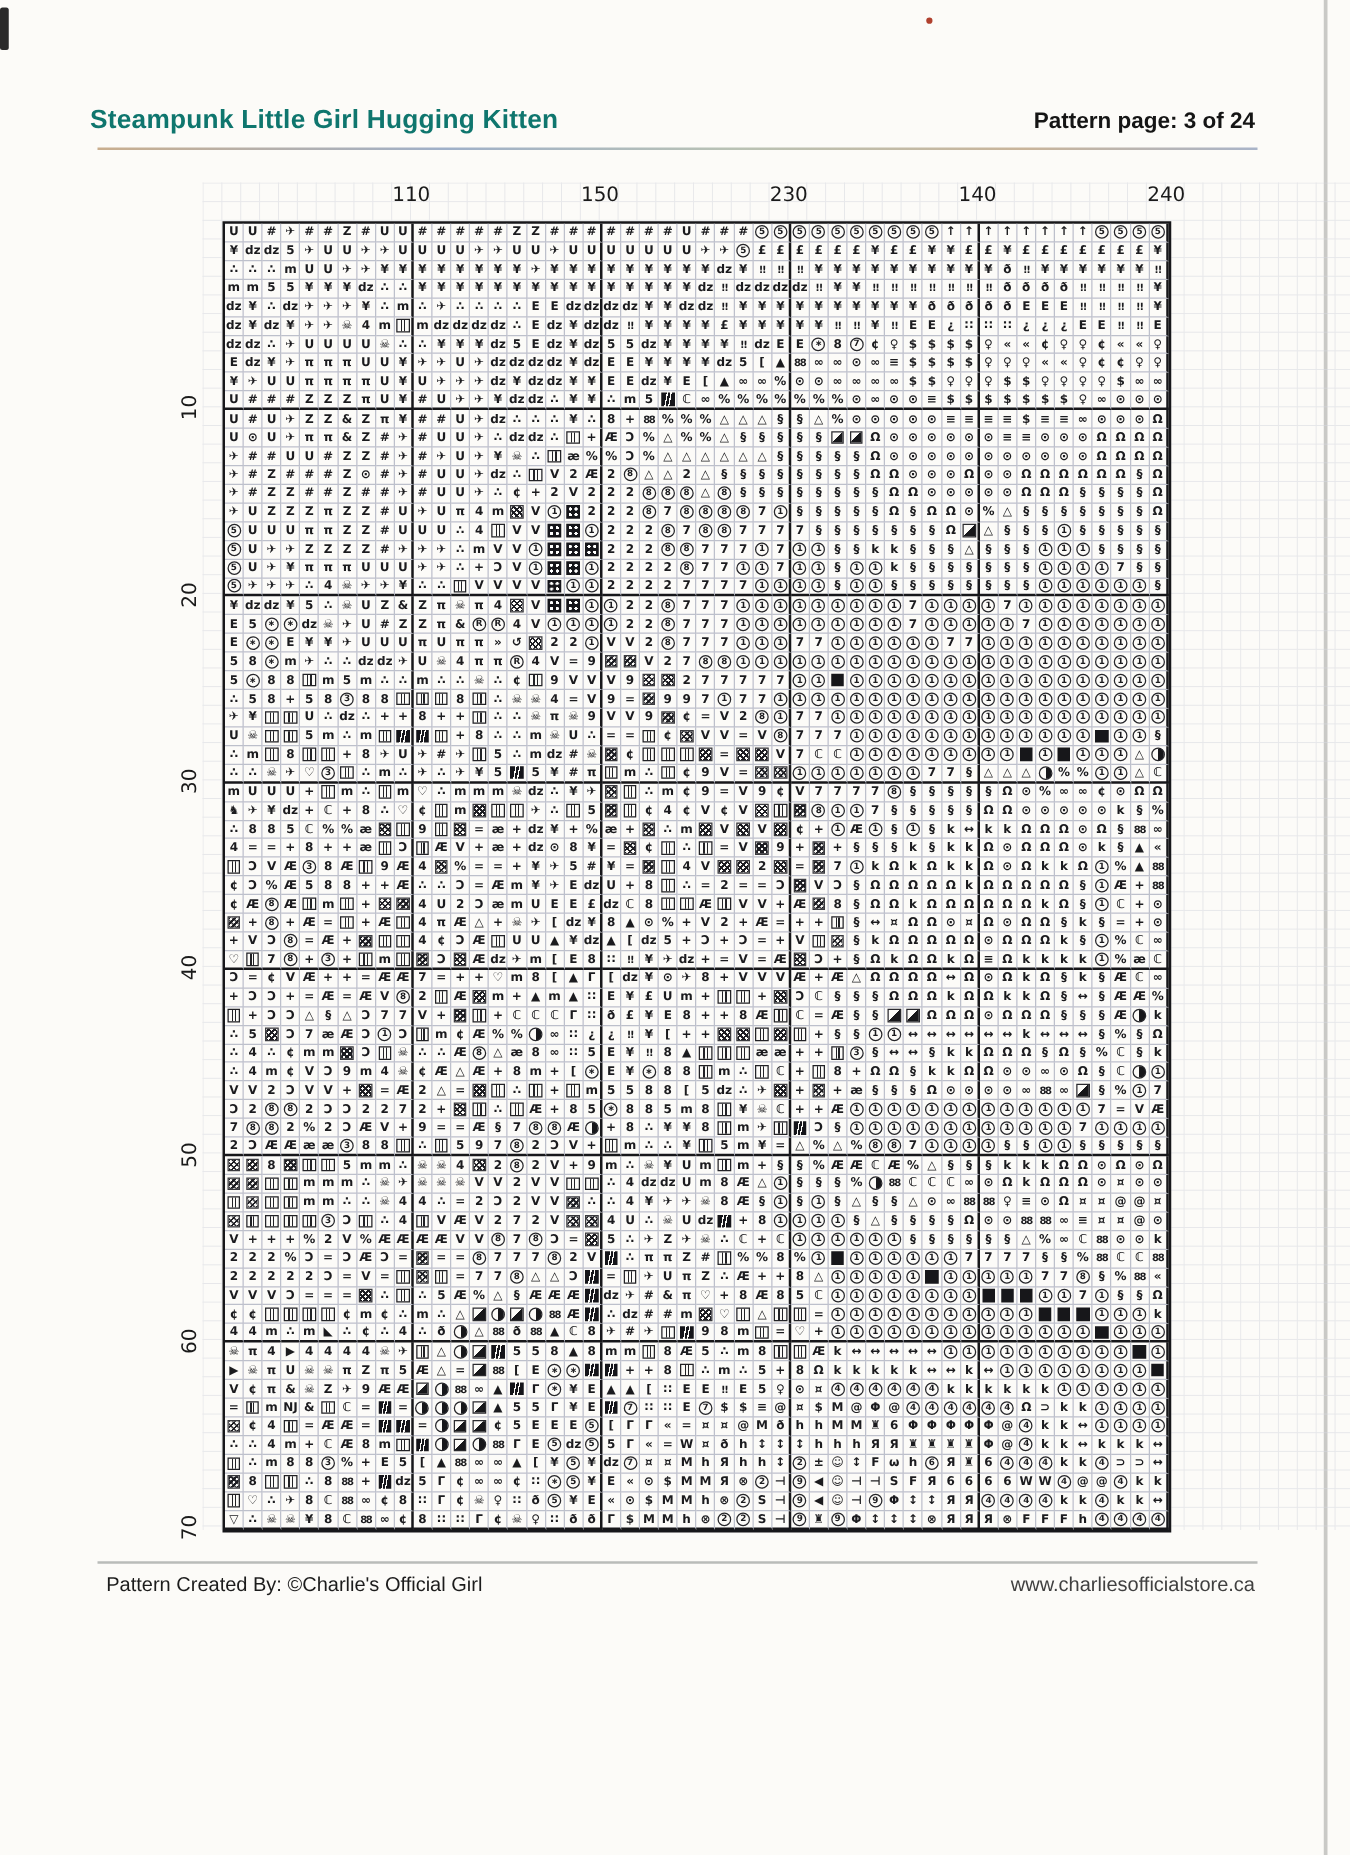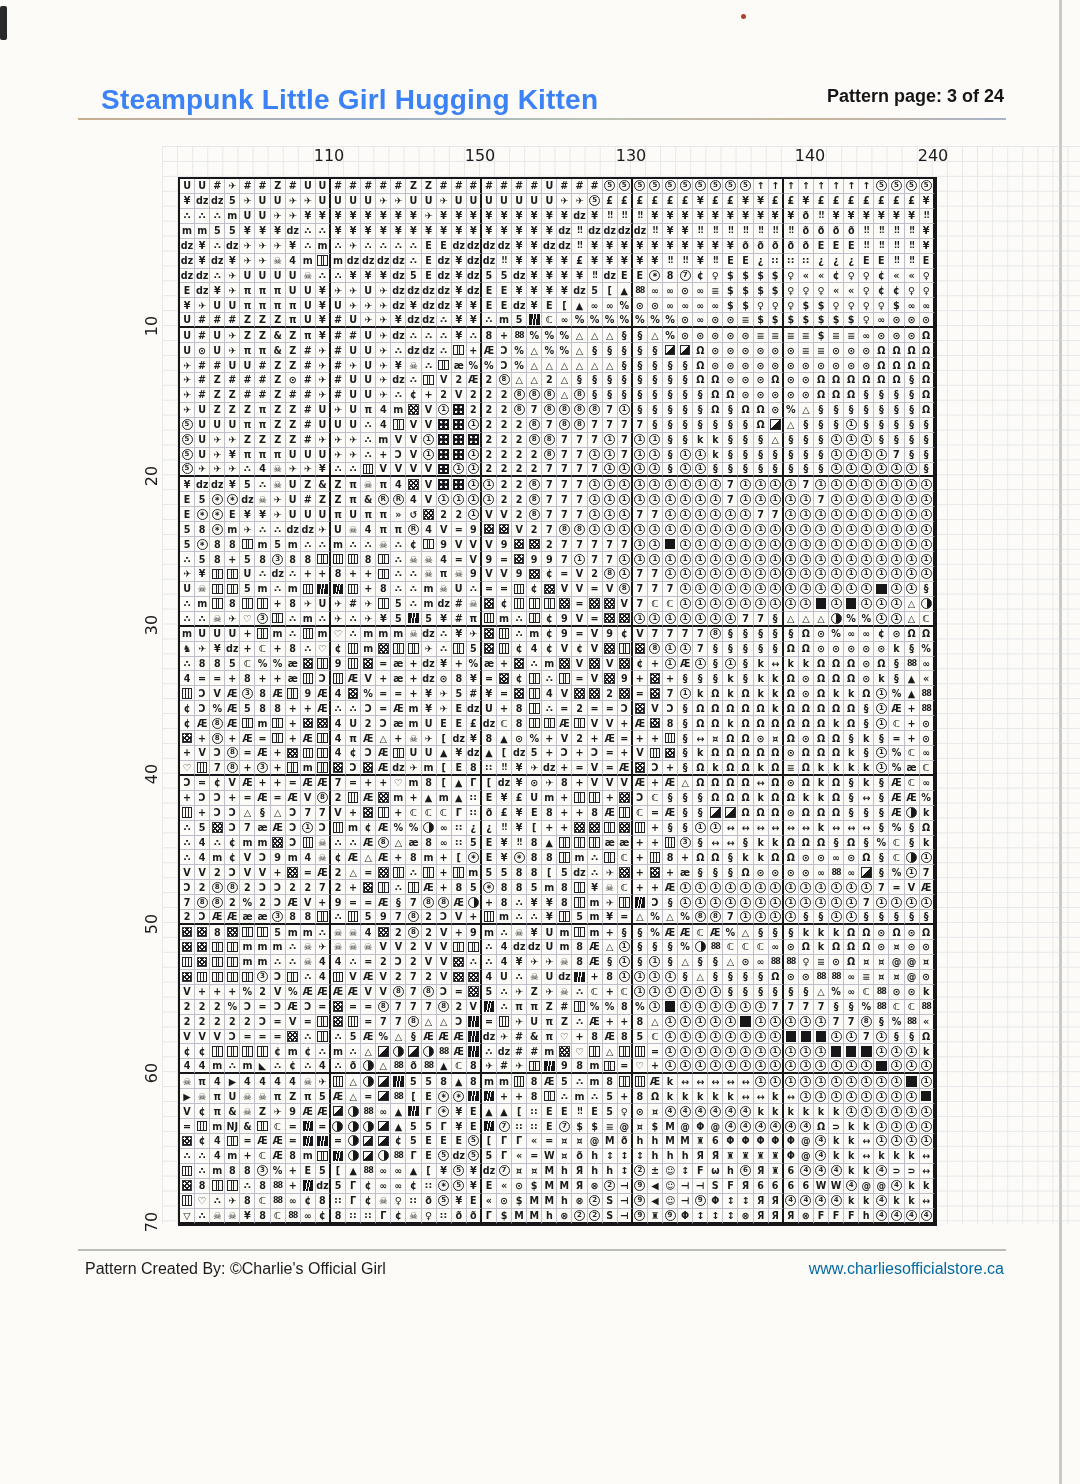--- a/index.html
+++ b/index.html
@@ -5,21 +5,21 @@
   html,body{margin:0;padding:0;}
   body{width:1080px;height:1484px;position:relative;background:#e8e8e6;font-family:"Liberation Sans",sans-serif;}
   .page{position:absolute;inset:0;background:#fcfbf8;overflow:hidden;}
 
   
   .artifact-corner{position:absolute;left:0;top:6px;width:7px;height:34px;background:#2a2a2a;border-radius:2px;}
   .artifact-dot{position:absolute;left:741px;top:14px;width:5px;height:5px;background:#b0402e;border-radius:50%;}
   .artifact-edge{position:absolute;right:18px;top:0;width:3px;height:100%;background:#c9c9c6;}
 
   
-  .hdr-title{position:absolute;left:101px;top:84px;font-size:28px;font-weight:700;color:#3b82f6;letter-spacing:.2px;}
+  .hdr-title{position:absolute;left:72px;top:84px;font-size:21px;font-weight:700;color:#0f766e;letter-spacing:.2px;}
   .hdr-page{position:absolute;right:76px;top:86px;font-size:18px;font-weight:700;color:#151515;text-align:right;}
   .hdr-rule{position:absolute;left:78px;top:118px;width:928px;height:2px;
     background:linear-gradient(90deg,#c9ae8e,#9fb0c9 30%,#b9c2b4 55%,#c9b49a 80%,#a9b4c9);}
 
   
   .chart{position:absolute;left:178px;top:177px;width:907px;height:1045.1px;}
   .chart-marginbg{position:absolute;left:-16px;top:-31px;right:-17px;bottom:-2px;
     background-image:linear-gradient(to right,#d6d8df 1px,transparent 1px),
                      linear-gradient(to bottom,#d6d8df 1px,transparent 1px);
     background-size:15.1px 14.93px;opacity:.55;}
@@ -49,41 +49,41 @@
                      radial-gradient(circle at 29% 71%,#fff 0 1.2px,rgba(0,0,0,0) 1.4px),
                      radial-gradient(circle at 71% 71%,#fff 0 1.2px,rgba(0,0,0,0) 1.4px);}
   .sq.cr{border:1px solid #2a2a2e;background:linear-gradient(135deg,#fcfbf8 0 46%,#17171a 46%);}
 
   .col-label{position:absolute;top:-31px;transform:translateX(-50%);font-size:16px;font-weight:400;color:#1a1a1a;font-family:"DejaVu Sans",sans-serif;}
   .row-label{position:absolute;left:-27px;transform:translate(-50%,-50%) rotate(-90deg);font-size:16px;color:#1a1a1a;font-family:"DejaVu Sans",sans-serif;}
 
   
   .ftr-rule{position:absolute;left:78px;top:1249px;width:928px;height:2px;background:#b9bcb9;}
   .ftr-credit{position:absolute;left:85px;top:1260px;font-size:16px;color:#1c1c1c;}
-  .ftr-url{position:absolute;right:76px;top:1260px;font-size:16px;color:#0369a1;}
+  .ftr-url{position:absolute;right:76px;top:1260px;font-size:16px;color:#404040;}
 </style>
 </head>
 <body>
 
 <div class="page">
   <div class="artifact-corner"></div>
   <div class="artifact-dot"></div>
   <div class="artifact-edge"></div>
 
   <div class="hdr-title">Steampunk Little Girl Hugging Kitten</div>
   <div class="hdr-page">Pattern page: 3 of 24</div>
   <div class="hdr-rule"></div>
 
   <div class="chart">
     <div class="chart-marginbg"></div>
     <div id="colLabels">
         <div class="col-label" style="left: 151px;">110</div>
         <div class="col-label" style="left: 302px;">150</div>
-        <div class="col-label" style="left: 453px;">130</div>
-        <div class="col-label" style="left: 604px; margin-left: 28px;">140</div>
+        <div class="col-label" style="left: 453px;">230</div>
+        <div class="col-label" style="left: 604px;">140</div>
         <div class="col-label" style="left: 755px;">240</div>
       </div>
     <div id="rowLabels">
         <div class="row-label" style="top: 149.3px; left: -27px;">10</div>
         <div class="row-label" style="top: 298.6px; left: -27px;">20</div>
         <div class="row-label" style="top: 447.9px; left: -27px;">30</div>
         <div class="row-label" style="top: 597.2px; left: -27px;">40</div>
         <div class="row-label" style="top: 746.5px; left: -27px;">50</div>
         <div class="row-label" style="top: 895.8px; left: -27px;">60</div>
         <div class="row-label" style="top: 1045.1px; left: -27px;">70</div>

